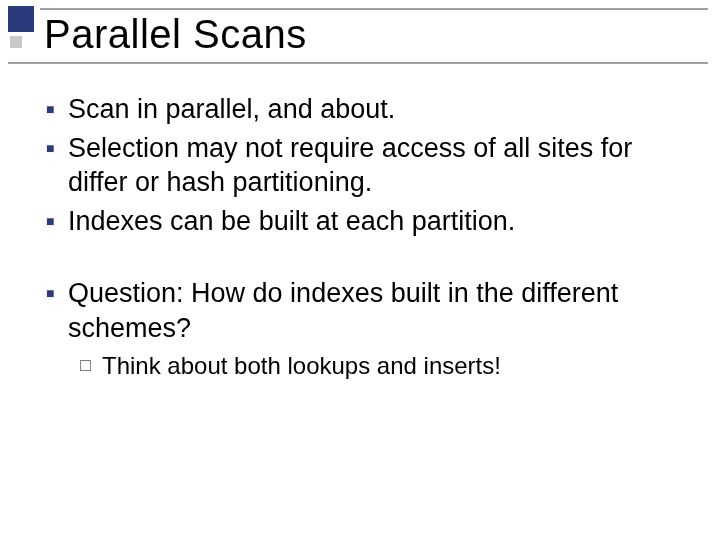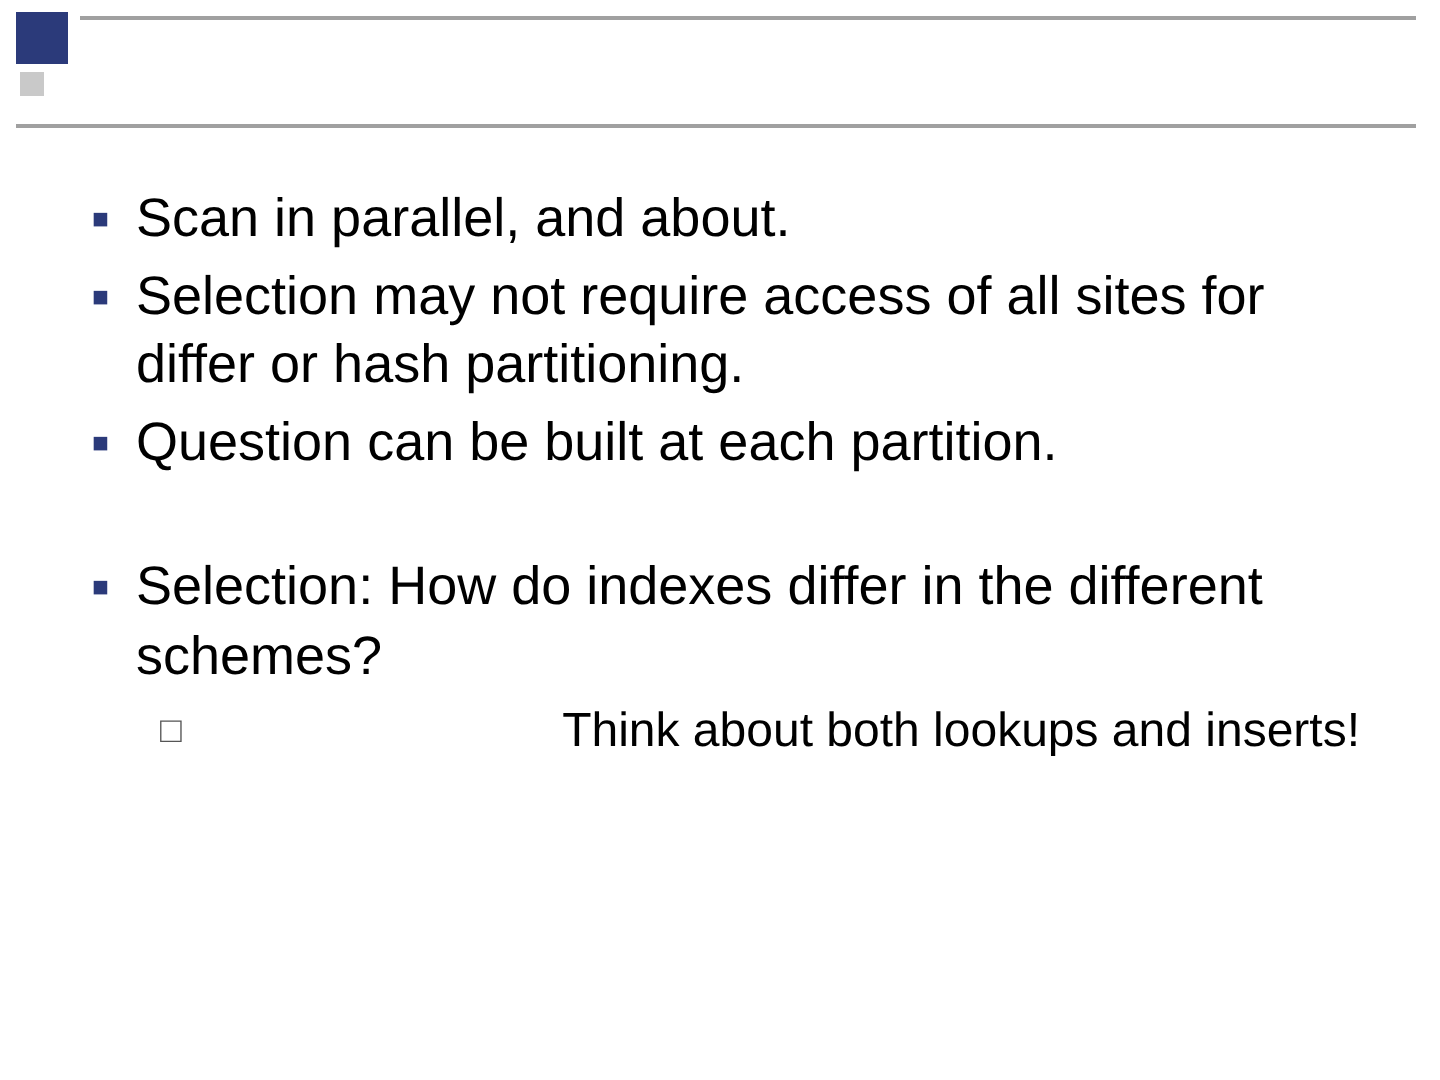--- a/index.html
+++ b/index.html
@@ -10,51 +10,52 @@
   .rule-top { position: absolute; top: 8px; left: 40px; right: 12px; height: 2px; background: #a0a0a0; }
   .title { position: absolute; top: 12px; left: 44px; right: 20px; font-size: 40px; font-weight: 400; letter-spacing: 0.5px; color: #000; }
   .rule-under { position: absolute; top: 62px; left: 8px; right: 12px; height: 2px; background: #a0a0a0; }
   .body { position: absolute; top: 92px; left: 46px; right: 40px; font-size: 27px; color: #000; line-height: 1.28; }
   .bullet-row { display: flex; margin-bottom: 4px; }
   .bullet-mark { flex: 0 0 22px; font-size: 14px; padding-top: 9px; color: #2b3a7a; }
   .bullet-text { flex: 1; }
   .gap { height: 34px; }
   .sub-row { display: flex; margin-left: 34px; margin-top: 6px; font-size: 24px; }
   .sub-mark { flex: 0 0 22px; font-size: 18px; color: #555; padding-top: 3px; }
-  .sub-text { flex: 1; text-align: right; }
+  .sub-text { flex: 1; }
 </style>
 </head>
 <body>
 <div class="slide">
 
   <div class="decor-large"></div>
   <div class="decor-small"></div>
   <div class="rule-top"></div>
 
+  <h1 class="title">Parallel Scans</h1>
   <div class="rule-under"></div>
 
   <div class="body">
     <div class="bullet-row">
       <div class="bullet-mark">■</div>
       <div class="bullet-text">Scan in parallel, and about.</div>
     </div>
     <div class="bullet-row">
       <div class="bullet-mark">■</div>
       <div class="bullet-text">Selection may not require access of all sites for differ or hash partitioning.</div>
     </div>
     <div class="bullet-row">
       <div class="bullet-mark">■</div>
-      <div class="bullet-text">Question can be built at each partition.</div>
+      <div class="bullet-text">Indexes can be built at each partition.</div>
     </div>
 
     <div class="gap"></div>
 
     <div class="bullet-row">
       <div class="bullet-mark">■</div>
-      <div class="bullet-text">Selection: How do indexes differ in the different schemes?</div>
+      <div class="bullet-text">Question: How do indexes built in the different schemes?</div>
     </div>
     <div class="sub-row">
       <div class="sub-mark">□</div>
       <div class="sub-text">Think about both lookups and inserts!</div>
     </div>
   </div>
 
 </div>
 
 </body></html>

